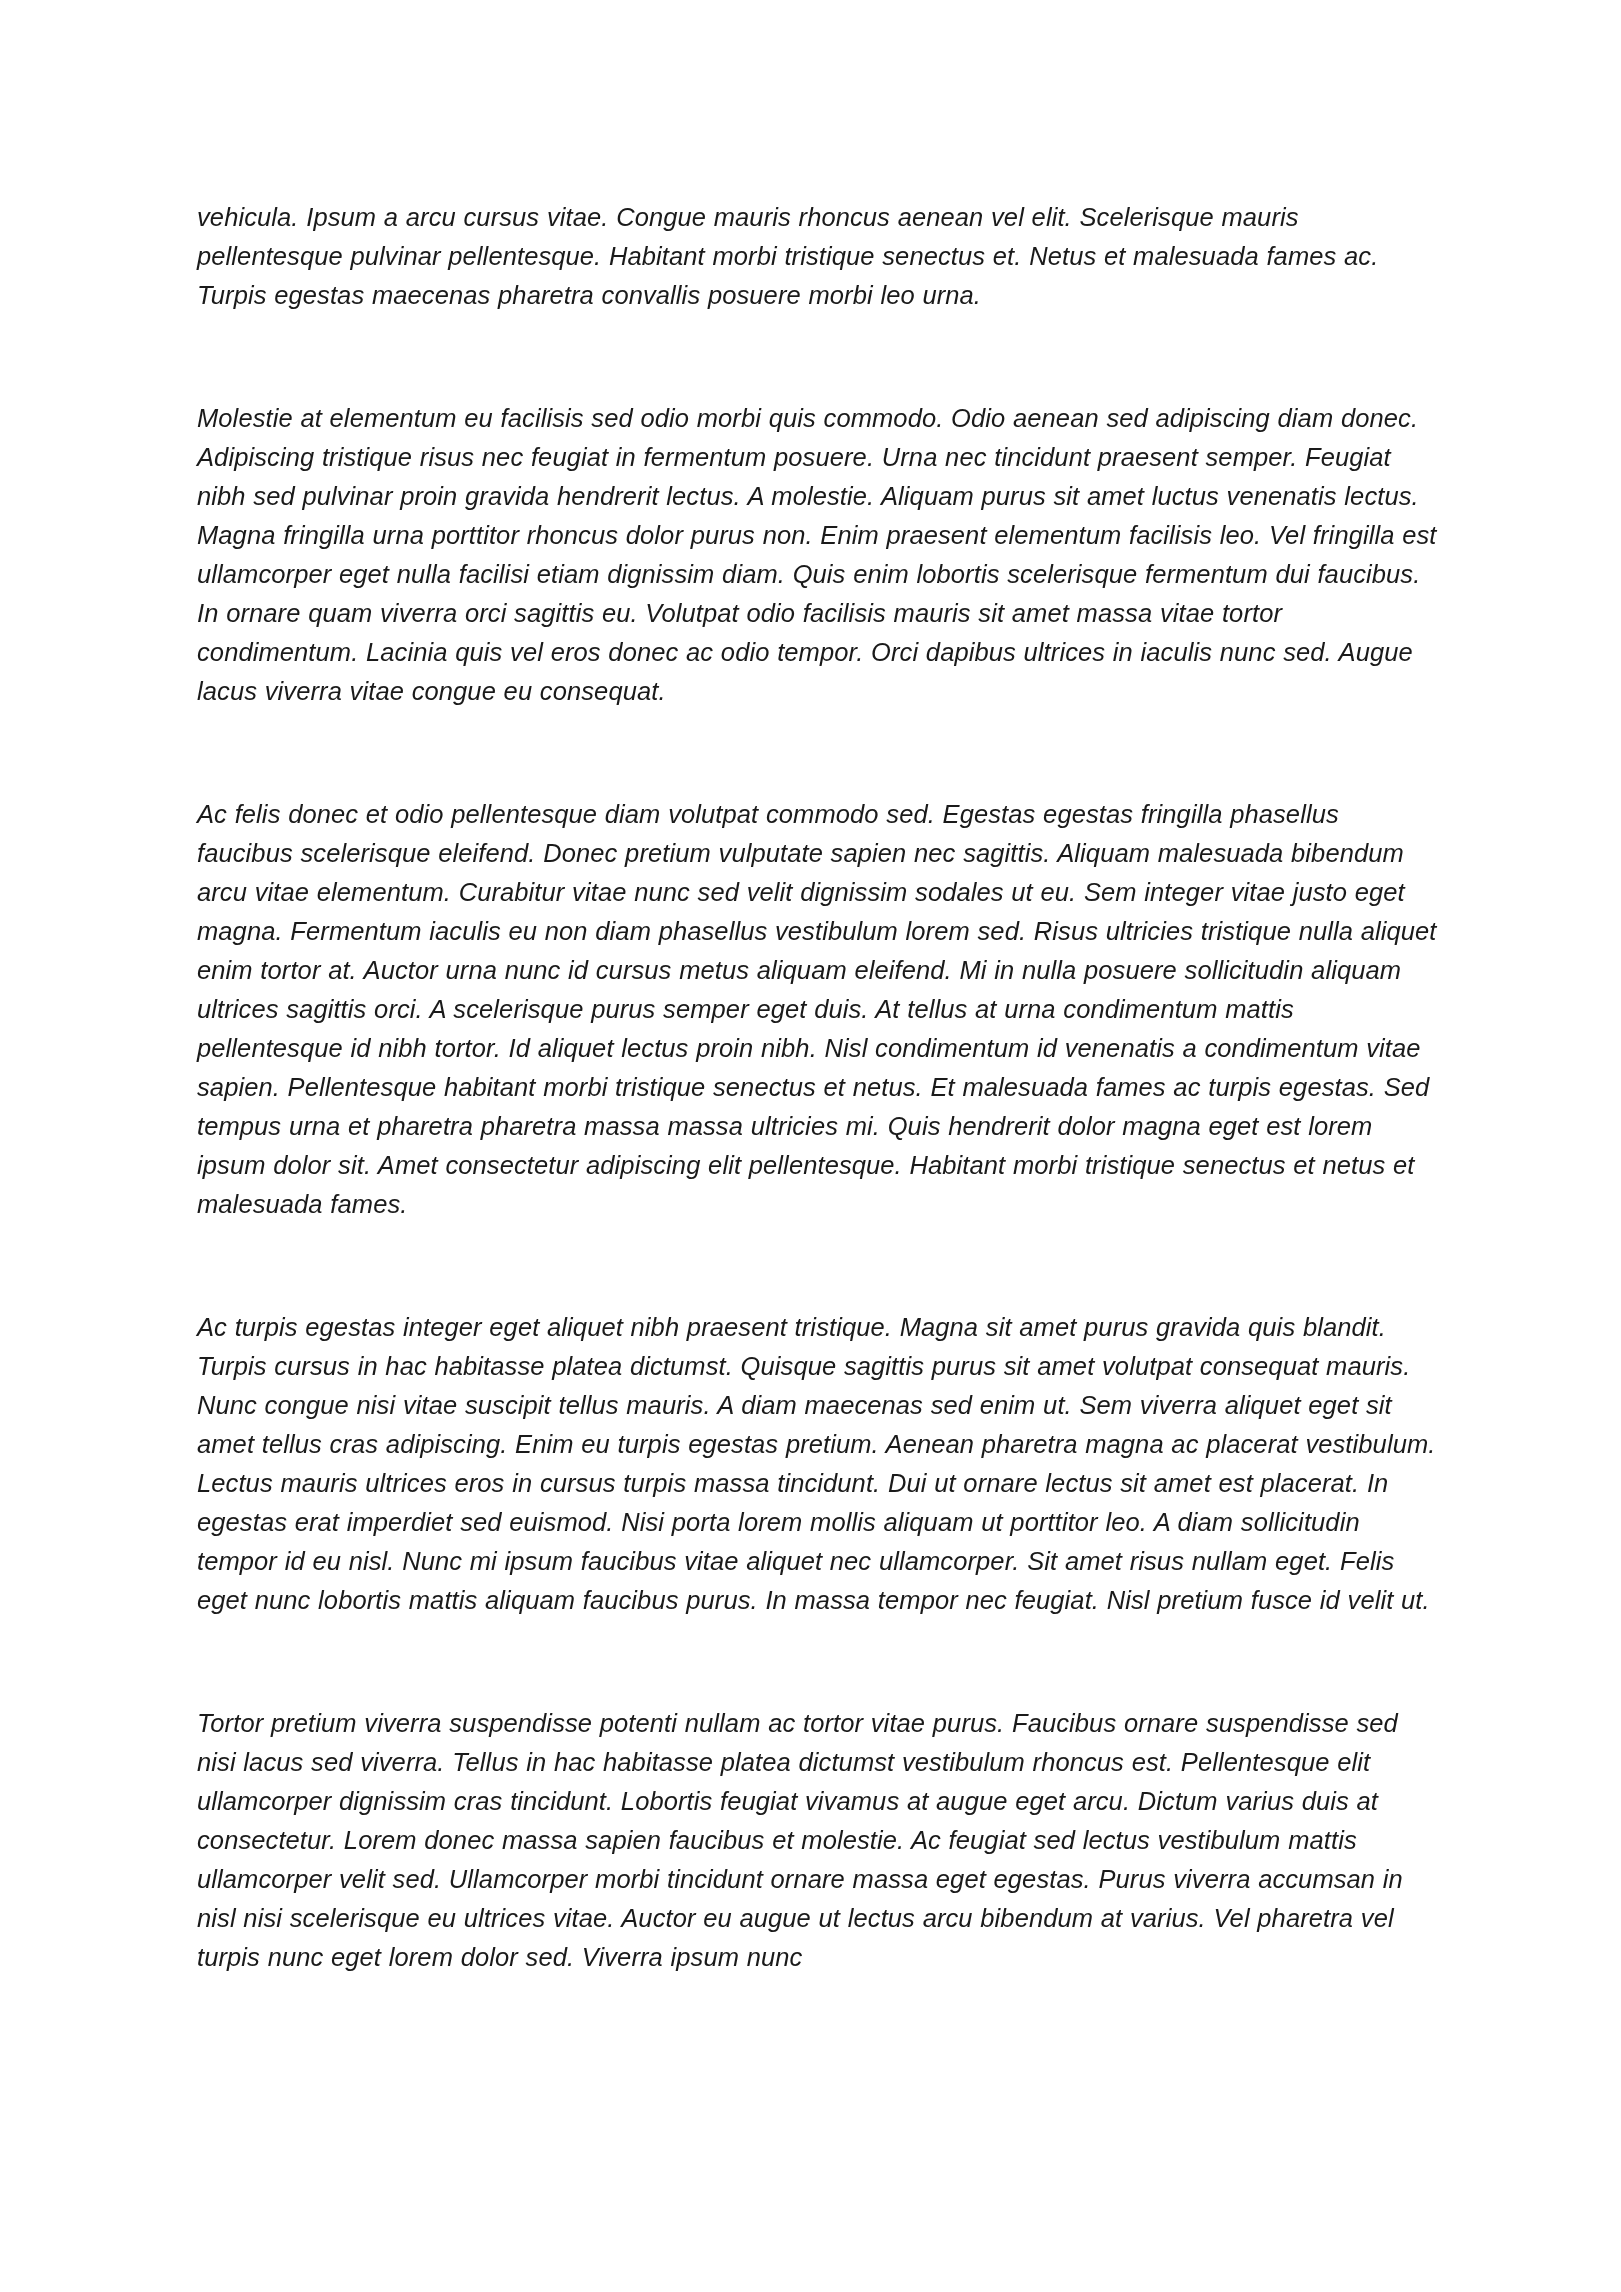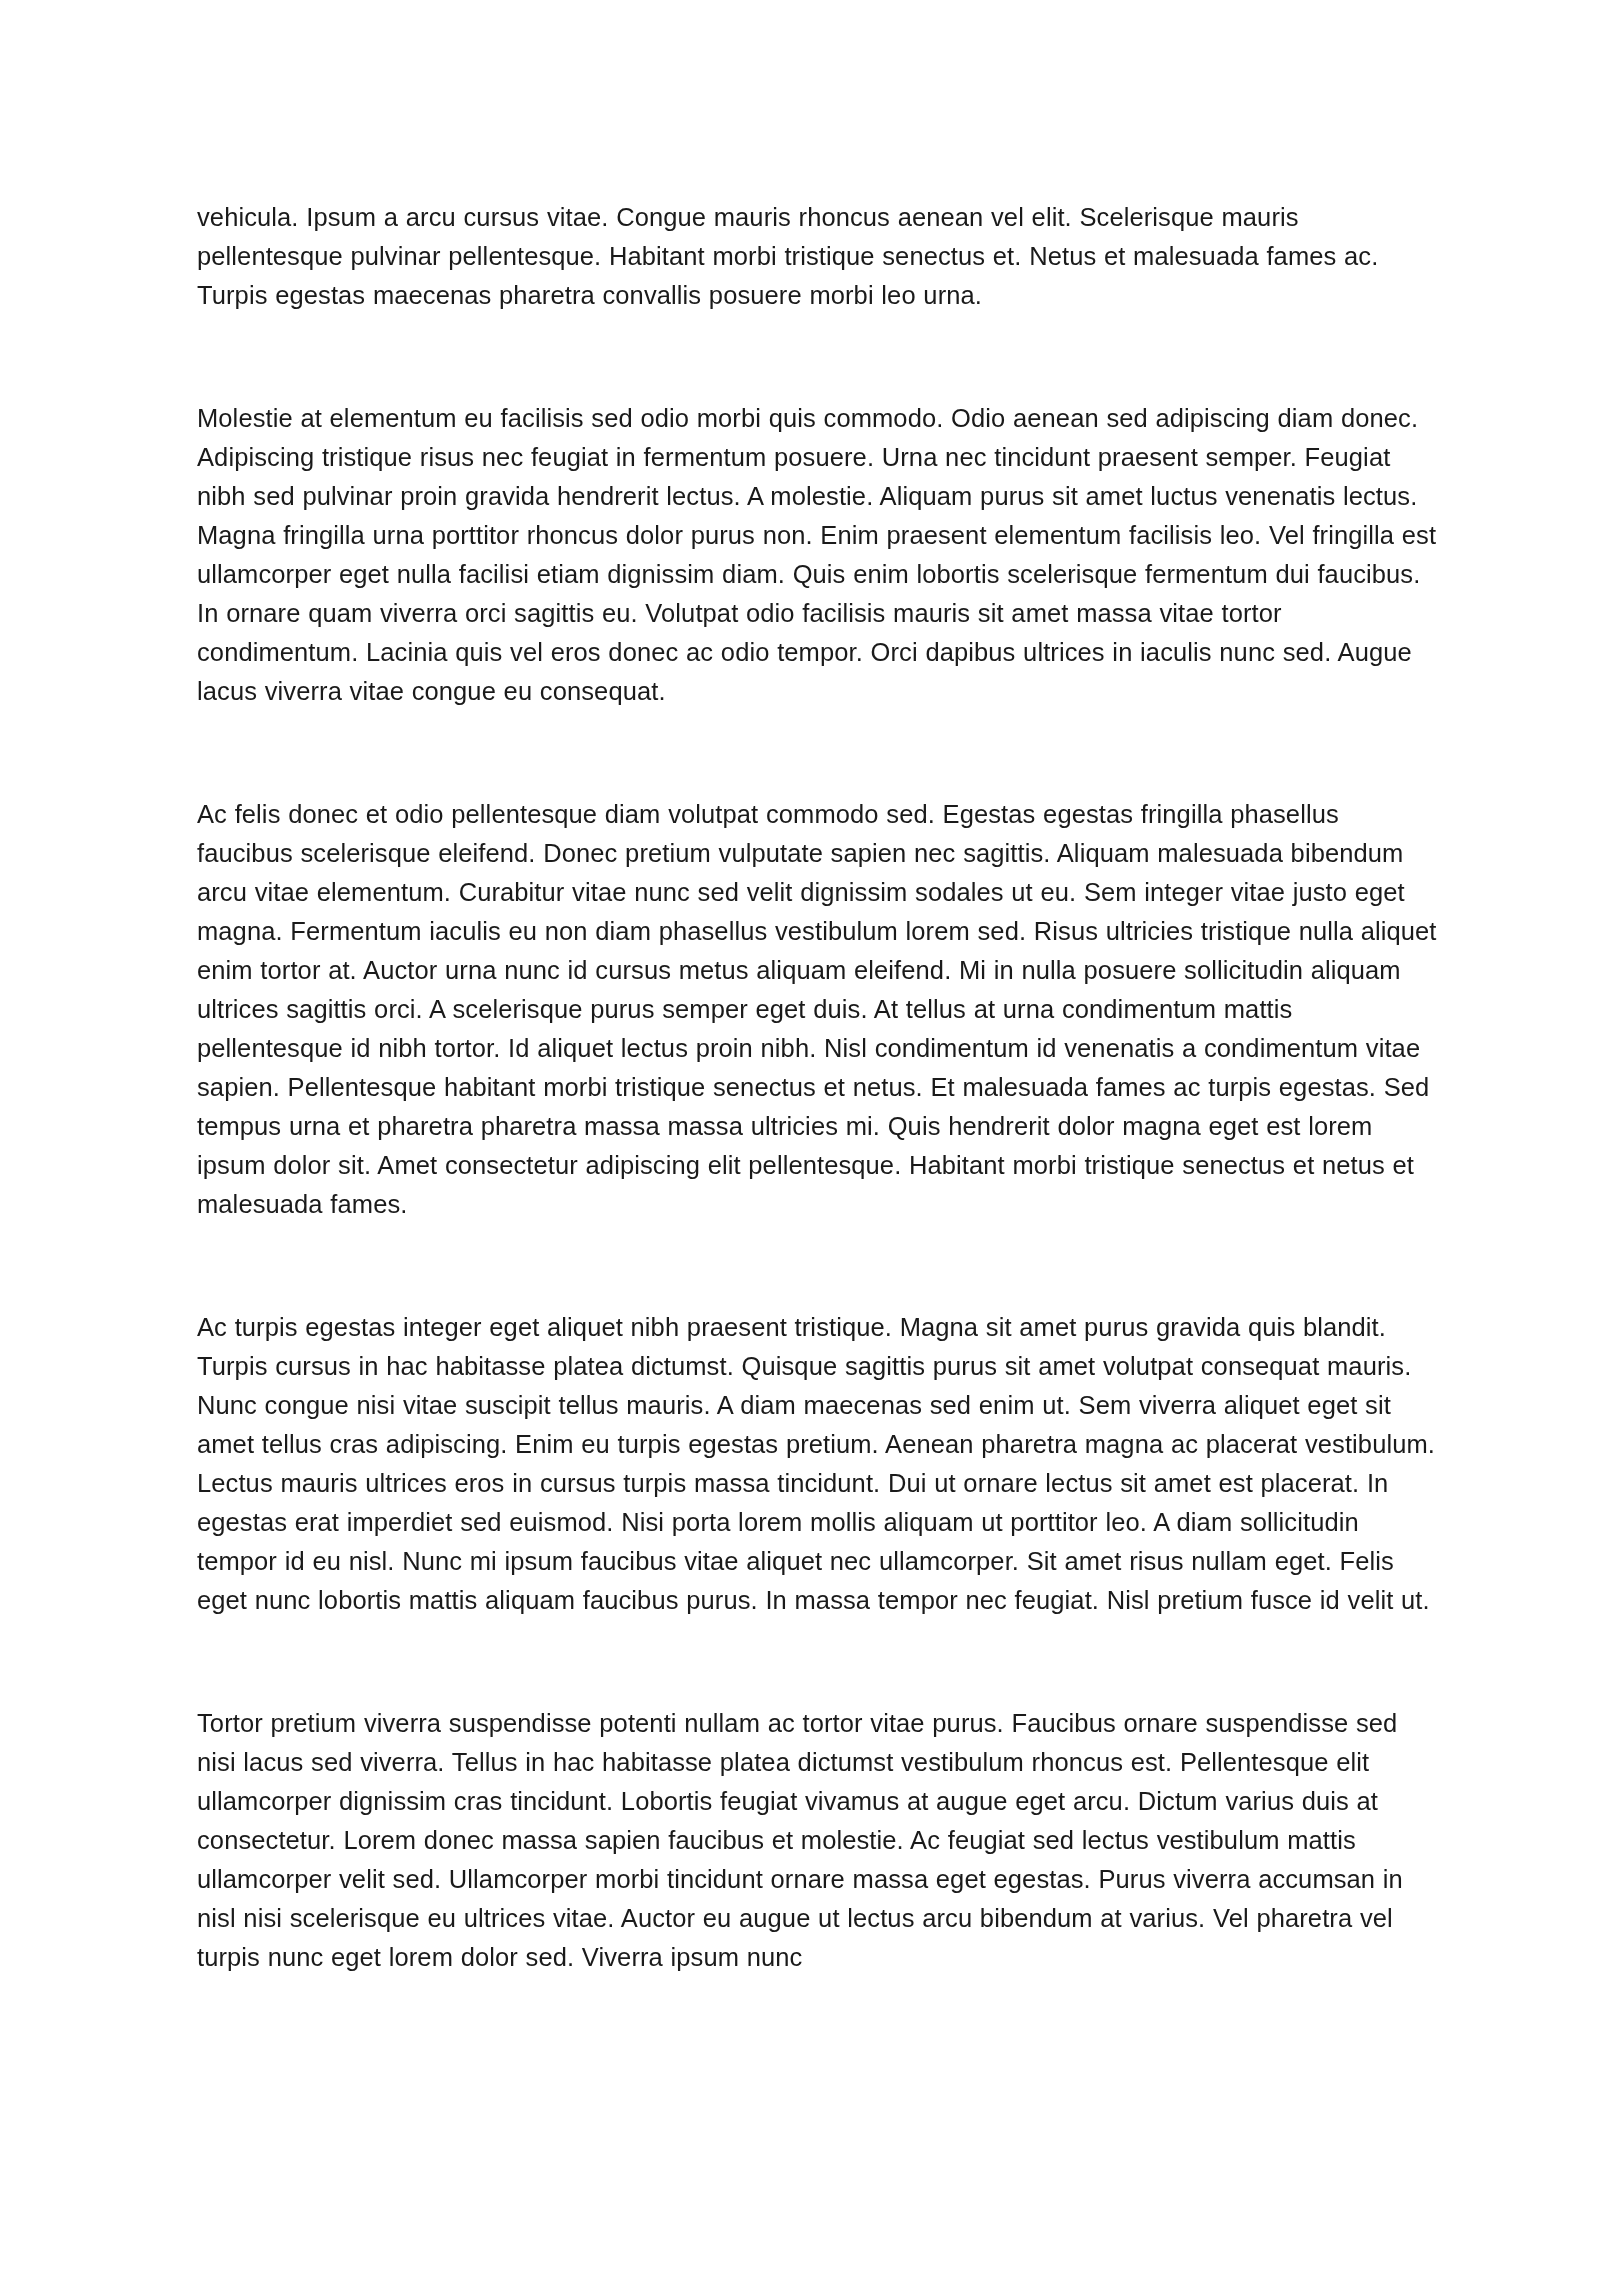--- a/index.html
+++ b/index.html
@@ -19,20 +19,21 @@
   }
   .doc-body p {
     font-family: "Liberation Sans", sans-serif;
     font-size: 25.5px;
     line-height: 39px;
     color: #1a1a1a;
     margin: 0 0 84px 0;
     text-align: left;
     letter-spacing: 0.1px;
     word-spacing: 0.5px;
+    font-style: italic;
   }
 </style>
 </head>
 <body>
 
 <div class="page">
   <div class="doc-body">
     <p>vehicula. Ipsum a arcu cursus vitae. Congue mauris rhoncus aenean vel elit. Scelerisque mauris pellentesque pulvinar pellentesque. Habitant morbi tristique senectus et. Netus et malesuada fames ac. Turpis egestas maecenas pharetra convallis posuere morbi leo urna.</p>
     <p>Molestie at elementum eu facilisis sed odio morbi quis commodo. Odio aenean sed adipiscing diam donec. Adipiscing tristique risus nec feugiat in fermentum posuere. Urna nec tincidunt praesent semper. Feugiat nibh sed pulvinar proin gravida hendrerit lectus. A molestie. Aliquam purus sit amet luctus venenatis lectus. Magna fringilla urna porttitor rhoncus dolor purus non. Enim praesent elementum facilisis leo. Vel fringilla est ullamcorper eget nulla facilisi etiam dignissim diam. Quis enim lobortis scelerisque fermentum dui faucibus. In ornare quam viverra orci sagittis eu. Volutpat odio facilisis mauris sit amet massa vitae tortor condimentum. Lacinia quis vel eros donec ac odio tempor. Orci dapibus ultrices in iaculis nunc sed. Augue lacus viverra vitae congue eu consequat.</p>
     <p>Ac felis donec et odio pellentesque diam volutpat commodo sed. Egestas egestas fringilla phasellus faucibus scelerisque eleifend. Donec pretium vulputate sapien nec sagittis. Aliquam malesuada bibendum arcu vitae elementum. Curabitur vitae nunc sed velit dignissim sodales ut eu. Sem integer vitae justo eget magna. Fermentum iaculis eu non diam phasellus vestibulum lorem sed. Risus ultricies tristique nulla aliquet enim tortor at. Auctor urna nunc id cursus metus aliquam eleifend. Mi in nulla posuere sollicitudin aliquam ultrices sagittis orci. A scelerisque purus semper eget duis. At tellus at urna condimentum mattis pellentesque id nibh tortor. Id aliquet lectus proin nibh. Nisl condimentum id venenatis a condimentum vitae sapien. Pellentesque habitant morbi tristique senectus et netus. Et malesuada fames ac turpis egestas. Sed tempus urna et pharetra pharetra massa massa ultricies mi. Quis hendrerit dolor magna eget est lorem ipsum dolor sit. Amet consectetur adipiscing elit pellentesque. Habitant morbi tristique senectus et netus et malesuada fames.</p>

